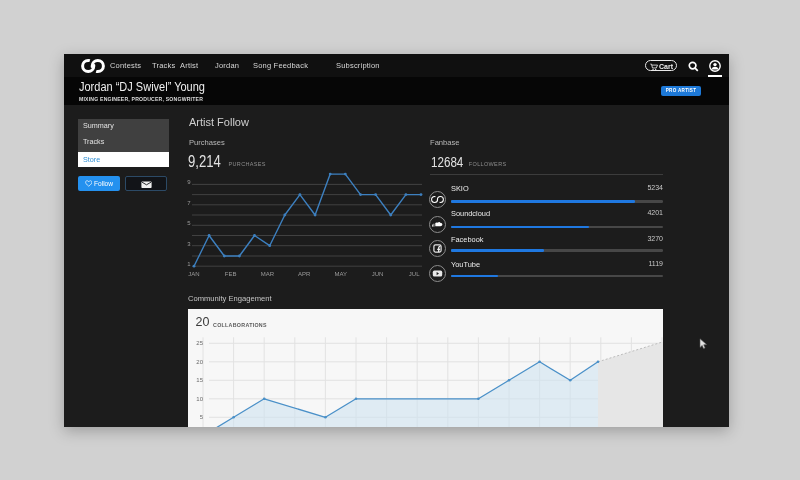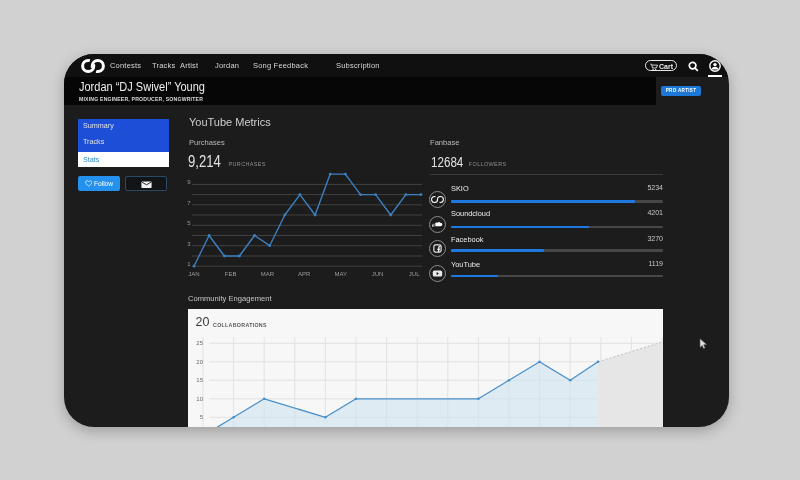--- a/index.html
+++ b/index.html
@@ -1,33 +1,33 @@
 <!DOCTYPE html>
 <html><head><meta charset="utf-8">
 <style>
   * { margin:0; padding:0; box-sizing:border-box; }
   html,body { width:800px; height:480px; overflow:hidden; }
   body { background:#d1d1d1;
          font-family:"Liberation Sans", sans-serif; }
   .frame { position:absolute; left:64px; top:54px; transform:translateZ(0); width:665px; height:373px;
-           background:#1c1c1c; overflow:hidden; box-shadow:0 4px 14px rgba(0,0,0,0.25);border-radius:30px; }
+           background:#1c1c1c; overflow:hidden; box-shadow:0 4px 14px rgba(0,0,0,0.25); }
   .abs { position:absolute; }
   
   .nav { position:absolute; left:0; top:0; width:665px; height:23px; background:#101010; }
   .navlink { position:absolute; top:7px; font-size:7.5px; color:#d6d6d6; letter-spacing:0.2px; }
   .cart { position:absolute; left:581px; top:5.5px; width:32px; height:11.5px; border:1px solid #e8e8e8;
           border-radius:6px; color:#f0f0f0; font-size:7px; font-weight:bold; }
   
-  .hdr { position:absolute; left:0; top:23px; width:592px; height:28px; background:#060606; }
+  .hdr { position:absolute; left:0; top:23px; width:665px; height:28px; background:#060606; }
   .hname { position:absolute; left:15px; top:2.5px; font-size:12.5px; color:#efefef; letter-spacing:0px; transform:scaleX(0.88); transform-origin:left top; }
   .hsub  { position:absolute; left:15px; top:19px; font-size:5.6px; font-weight:bold; color:#dcdcdc; letter-spacing:0.2px; transform:scaleX(0.92); transform-origin:left top; }
   .proartist { position:absolute; left:597px; top:9px; width:40px; height:10px; background:#1d79d8; border-radius:2px;
                color:#fff; font-size:4.6px; font-weight:bold; text-align:center; line-height:10px; letter-spacing:0.3px; }
   
-  .sbitem { position:absolute; left:14px; width:91px; height:23px; background:#1d4ed8; color:#e2e2e2;
+  .sbitem { position:absolute; left:14px; width:91px; height:23px; background:#404040; color:#e2e2e2;
             font-size:7.2px; line-height:14px; padding-left:5px; }
   .sbactive { background:#ffffff; color:#2e8fd4; }
   .followbtn { position:absolute; left:14px; top:122px; width:42px; height:15px; background:#2491ef; border-radius:2px;
                color:#fff; font-size:7px; text-align:center; line-height:15px; }
   .mailbtn { position:absolute; left:60.5px; top:122px; width:42px; height:15px; background:#121418;
              border:1px solid #2c4a66; border-radius:2px; }
   
   .h1 { position:absolute; left:125px; top:62px; font-size:11px; color:#cfcfcf; }
   .lbl { position:absolute; font-size:7.6px; color:#b9b9b9; }
   .bignum { position:absolute; font-size:17px; color:#e2e2e2; }
@@ -77,35 +77,35 @@
   </div>
 
   <div class="hdr">
     <div class="hname">Jordan “DJ Swivel” Young</div>
     <div class="hsub">MIXING ENGINEER, PRODUCER, SONGWRITER</div>
     <div class="proartist">PRO ARTIST</div>
   </div>
 
   <div class="sbitem" style="top:65px;">Summary</div>
   <div class="sbitem" style="top:80.5px;">Tracks</div>
-  <div class="sbitem sbactive" style="top:98px; height:15px; line-height:15px;">Stats</div>
+  <div class="sbitem sbactive" style="top:98px; height:15px; line-height:15px;">Store</div>
   <div class="followbtn">
     <svg class="abs" style="left:6.5px; top:4px;" width="7.5" height="7" viewBox="0 0 12 11">
       <path d="M6 9.8 C2.2 7 1 5.2 1 3.4 C1 2 2.1 1 3.4 1 C4.5 1 5.5 1.7 6 2.7 C6.5 1.7 7.5 1 8.6 1 C9.9 1 11 2 11 3.4 C11 5.2 9.8 7 6 9.8 Z" fill="none" stroke="#fff" stroke-width="1.1"></path>
     </svg>
     <span class="abs" style="left:16px; top:0; height:15px; line-height:15px; font-size:6.6px;">Follow</span>
   </div>
   <div class="mailbtn">
     <svg class="abs" style="left:15.5px; top:4px;" width="11" height="7.5" viewBox="0 0 11 7.5">
       <rect x="0.4" y="0.4" width="10.2" height="6.7" rx="0.8" fill="#efefef"></rect>
       <path d="M0.4 0.8 L5.5 3.8 L10.6 0.8" fill="none" stroke="#16181c" stroke-width="0.9"></path>
     </svg>
   </div>
 
-  <div class="h1">YouTube Metrics</div>
+  <div class="h1">Artist Follow</div>
   <div class="lbl" style="left:125px; top:84px;">Purchases</div>
   <div class="bignum" style="left:124.2px; top:99px; font-size:16px; transform:scaleX(0.82); transform-origin:left top;">9,214</div>
   <div class="abs" style="left:164.5px; top:107.3px; font-size:5.5px; color:#8d8d8d; letter-spacing:0.35px;">PURCHASES</div>
   <div class="lbl" style="left:366px; top:84px;">Fanbase</div>
   <div class="bignum" style="left:367px; top:100px; font-size:14px; transform:scaleX(0.83); transform-origin:left top;">12684</div>
   <div class="abs" style="left:404.8px; top:107.3px; font-size:5.5px; color:#8d8d8d; letter-spacing:0.35px;">FOLLOWERS</div>
 
   <svg class="abs" style="left:118px; top:112px;" width="246" height="116" viewBox="0 0 246 116">
       <line x1="10" y1="100.2" x2="240" y2="100.2" stroke="#414141" stroke-width="1"></line>
       <line x1="10" y1="90.0" x2="240" y2="90.0" stroke="#414141" stroke-width="1"></line>

